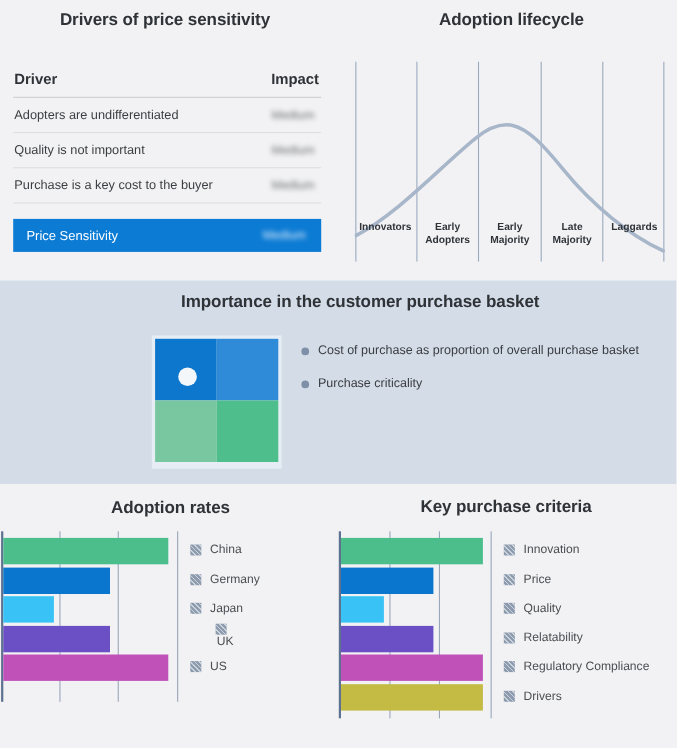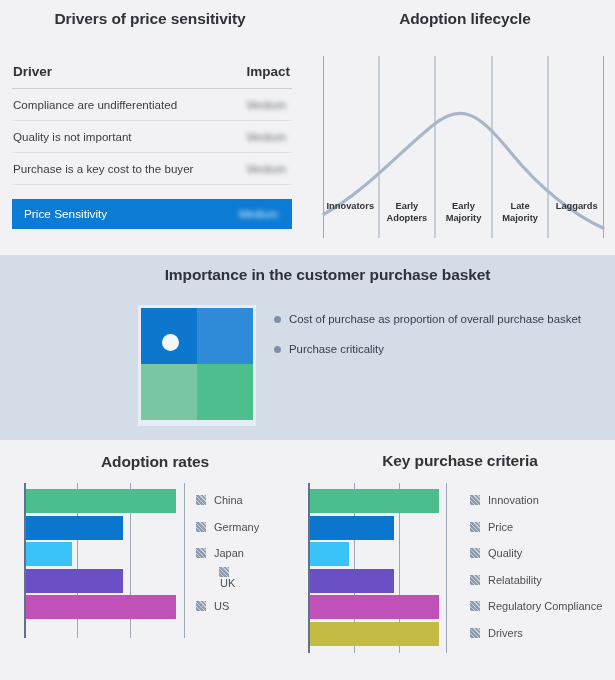--- a/index.html
+++ b/index.html
@@ -194,21 +194,21 @@
     flex: none;
   }
 
   
   #adoption-title { left: 0; top: 453px; width: 310px; }
   #criteria-title { left: 305px; top: 452px; width: 310px; }
 
   .barchart {
     position: absolute;
   }
-  #adoption-chart { left: 24px; top: 483px; width: 290px; }
+  #adoption-chart { left: 1px; top: 483px; width: 290px; }
   #criteria-chart { left: 308px; top: 483px; width: 300px; }
 
   .bc-plot {
     position: relative;
     float: left;
   }
   .bc-gridwrap {
     position: absolute;
     left: 0; top: 0;
     width: 100%; height: 100%;
@@ -280,21 +280,21 @@
 
   <div class="panel-title" id="drivers-title">Drivers of price sensitivity</div>
 
   <div class="drivers-table">
     <div class="drv-head">
       <span class="drv-col-driver">Driver</span>
       <span class="drv-col-impact">Impact</span>
     </div>
 
     <div class="drv-row">
-      <span class="drv-label">Compliance are undifferentiated</span>
+      <span class="drv-label">Adopters are undifferentiated</span>
       <span class="drv-impact">Medium</span>
     </div>
     <div class="drv-row">
       <span class="drv-label">Quality is not important</span>
       <span class="drv-impact">Medium</span>
     </div>
     <div class="drv-row">
       <span class="drv-label">Purchase is a key cost to the buyer</span>
       <span class="drv-impact">Medium</span>
     </div>
@@ -418,21 +418,21 @@
           <div class="bc-grid-v" style="left: 138px;"></div>
         </div>
       <div class="bc-axis"></div>
     <div class="bc-bar" title="Innovation" style="left: 2px; top: 6px; width: 129.1px; height: 24px; background: rgb(76, 190, 140);"></div>
         <div class="bc-bar" title="Price" style="left: 2px; top: 32.5px; width: 83.56px; height: 24px; background: rgb(11, 118, 205);"></div>
         <div class="bc-bar" title="Quality" style="left: 2px; top: 59px; width: 39.4px; height: 24px; background: rgb(56, 194, 245);"></div>
         <div class="bc-bar" title="Relatability" style="left: 2px; top: 85.5px; width: 83.56px; height: 24px; background: rgb(107, 79, 196);"></div>
         <div class="bc-bar" title="Regulatory Compliance" style="left: 2px; top: 112px; width: 129.1px; height: 24px; background: rgb(191, 81, 184);"></div>
         <div class="bc-bar" title="Service" style="left: 2px; top: 138.5px; width: 129.1px; height: 24px; background: rgb(196, 187, 69);"></div>
       </div>
-    <div class="bc-legend" id="criteria-legend" style="left: 162px; top: 4px;">
+    <div class="bc-legend" id="criteria-legend" style="left: 150px; top: 4px;">
         <div class="bc-leg-item" style="height: 26.5px;">
           <span class="bc-swatch"></span>
           <span>Innovation</span>
         </div>
         <div class="bc-leg-item" style="height: 26.5px;">
           <span class="bc-swatch"></span>
           <span>Price</span>
         </div>
         <div class="bc-leg-item" style="height: 26.5px;">
           <span class="bc-swatch"></span>

